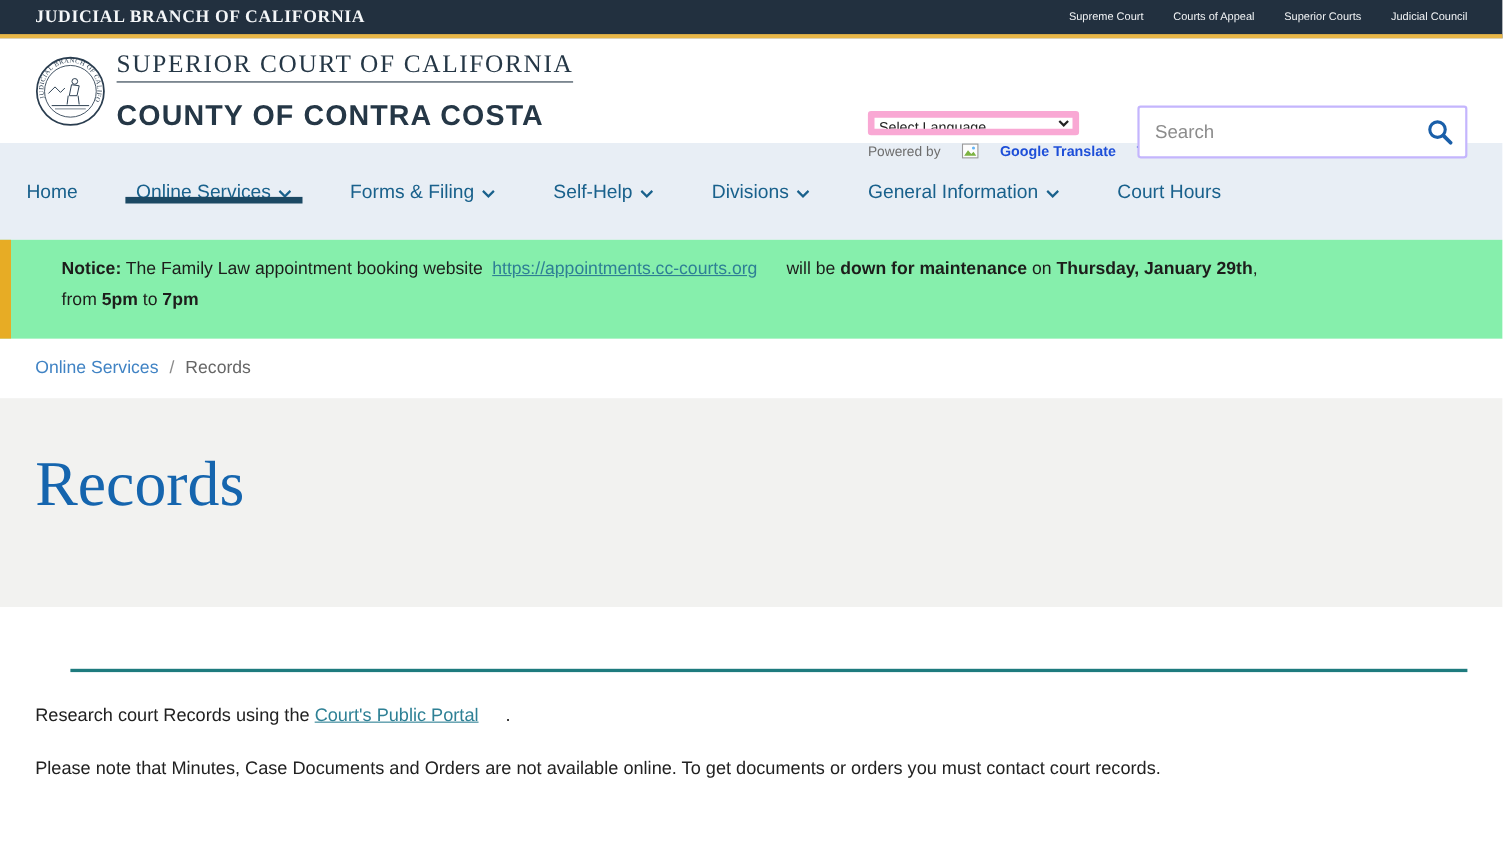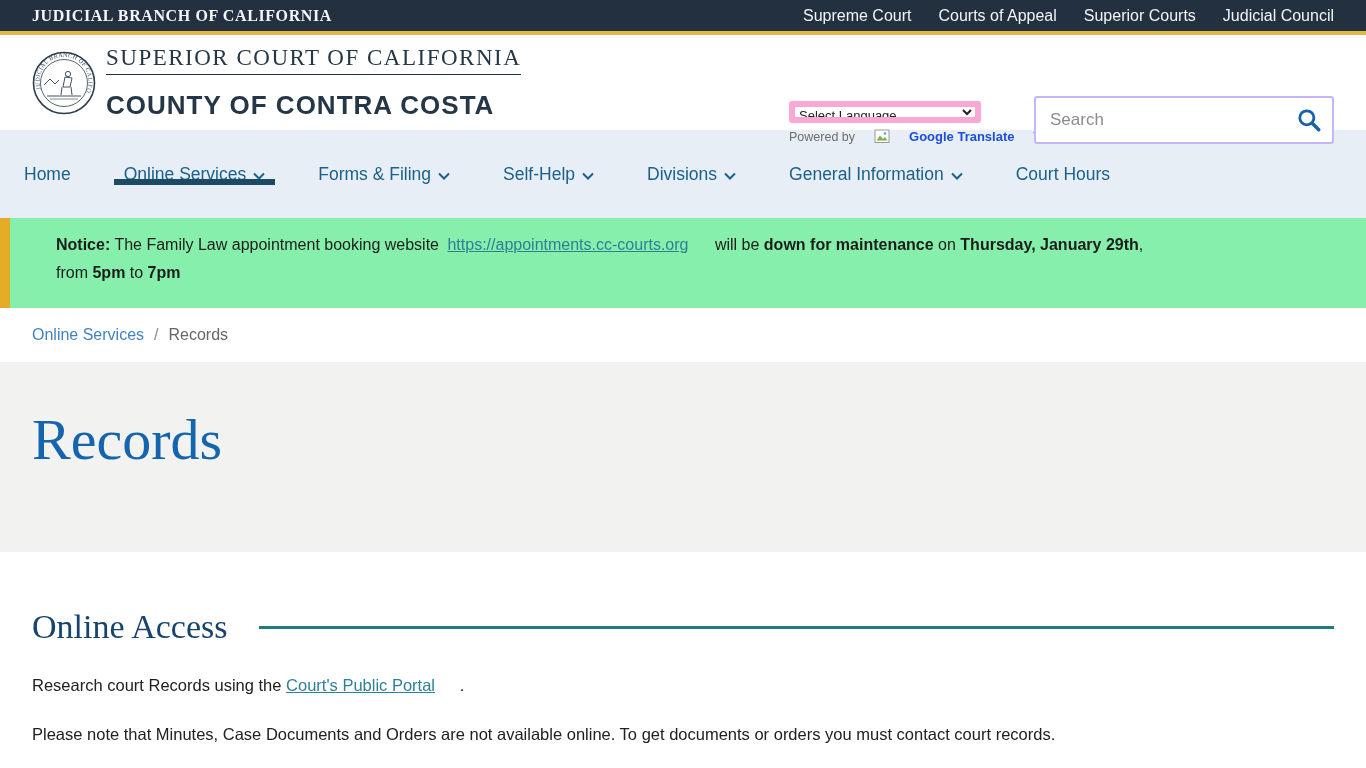--- a/index.html
+++ b/index.html
@@ -6,21 +6,21 @@
   html,body { width:1366px; height:768px; overflow:hidden; background:#fff;
               font-family:"Liberation Sans", sans-serif; }
 
   
   .top-bar { height:35px; background:#22303f; border-bottom:4px solid #e8b647;
              display:flex; align-items:center; justify-content:space-between;
              padding:0 32px; }
   .top-bar-title { color:#f4f6f8; font-family:"Liberation Serif", serif;
                    font-size:16px; letter-spacing:.6px; font-weight:bold; }
   .top-links { display:flex; gap:27px; }
-  .top-links a { color:#f2f4f6; font-size:16px; text-decoration:none; }
+  .top-links a { color:#f2f4f6; font-size:10px; text-decoration:none; }
 
   
   .header { height:95px; background:#fff; position:relative;
             display:flex; align-items:center; padding:0 32px; }
   .seal { width:64px; height:64px; flex:0 0 auto; }
   .org-block { margin-left:10px; color:#253746; }
   .org-line1 { font-family:"Liberation Serif", serif; font-size:23px;
                letter-spacing:1.5px; border-bottom:1.5px solid #253746;
                padding-bottom:3px; }
   .org-line2 { font-size:26px; font-weight:bold; letter-spacing:1px; margin-top:15px; }
@@ -212,21 +212,20 @@
   <span class="sep">/</span>
   <span class="current">Records</span>
 </div>
 
 <div class="title-band">
   <h1 class="page-title">Records</h1>
 </div>
 
 <div class="content">
   <div class="section-heading-row">
-    <h2 class="section-heading">Online Access</h2>
     <div class="section-rule"></div>
   </div>
   <p class="para">
     <span>Research court Records using the</span>
     <a href="#">Court's Public Portal</a>
     <span class="end-dot">.</span>
   </p>
   <p class="para">Please note that Minutes, Case Documents and Orders are not available online. To get documents or orders you must contact court records.</p>
 </div>
 

